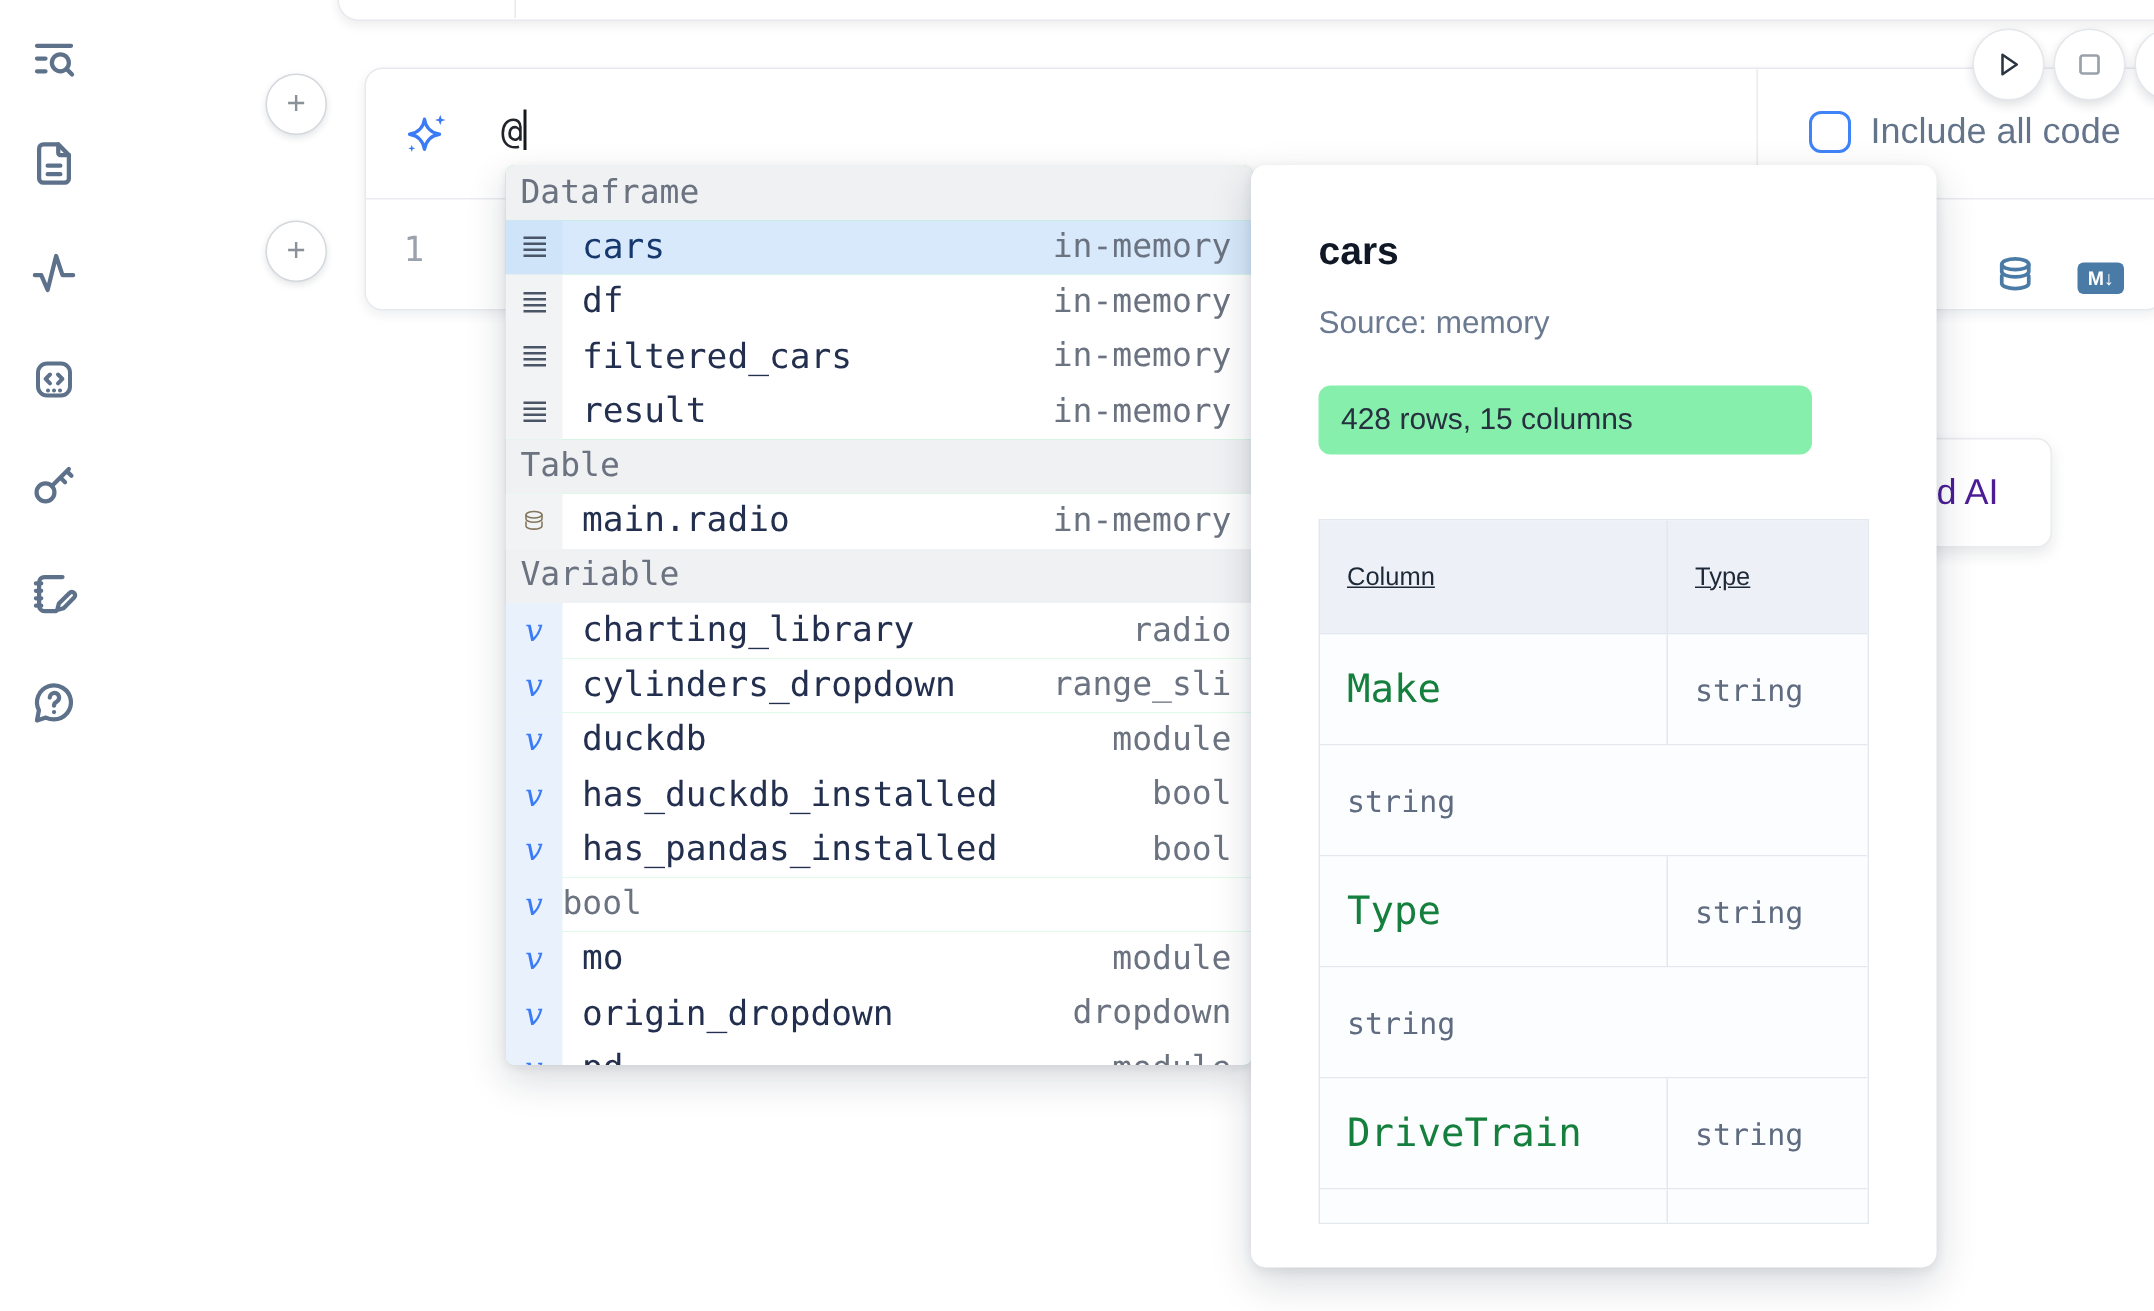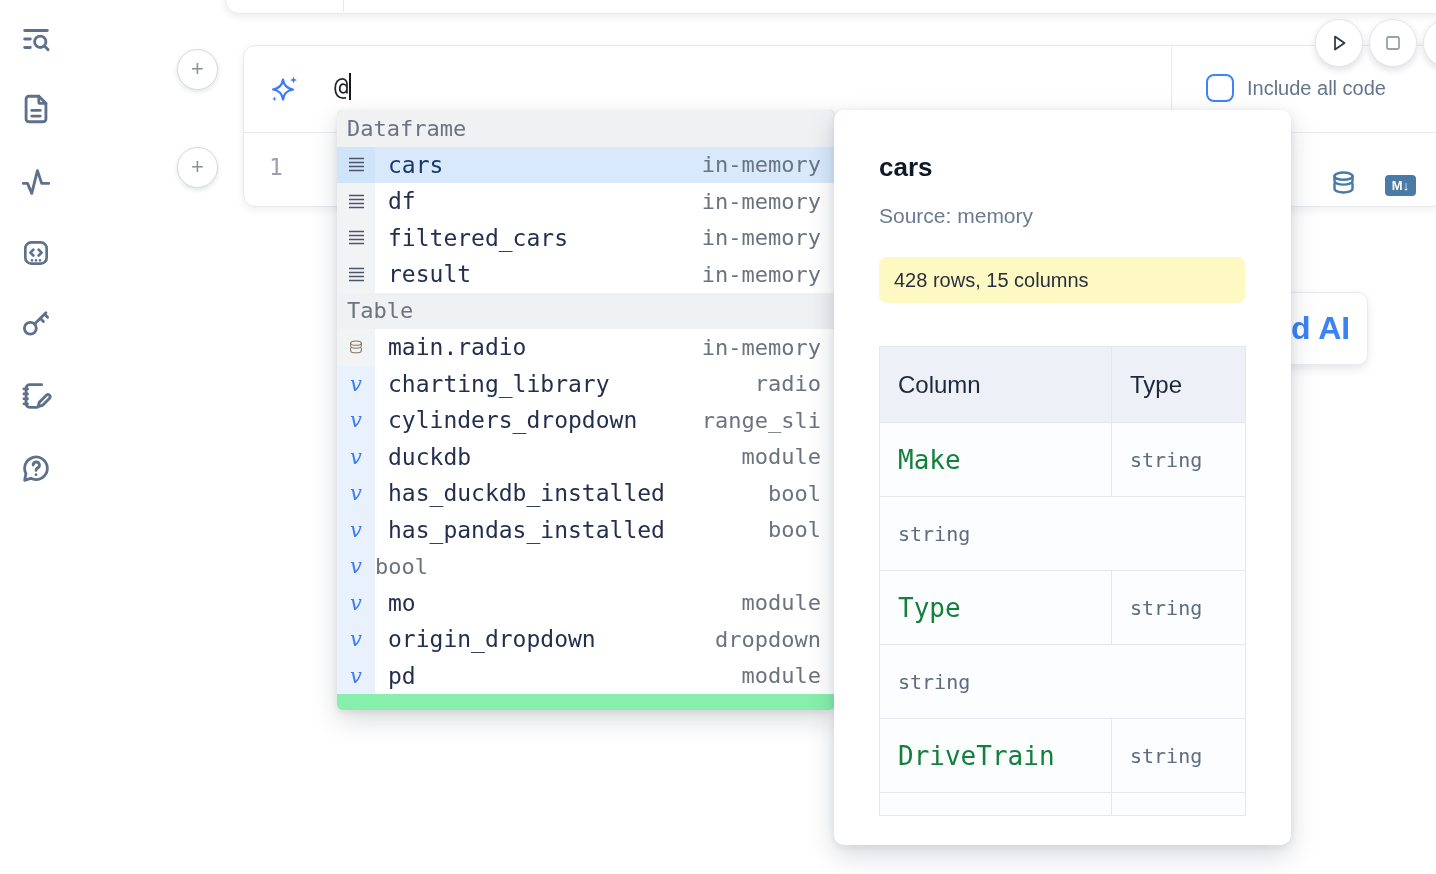--- a/index.html
+++ b/index.html
@@ -23,21 +23,21 @@
 
   
   .cell { left:243px; top:45px; width:1200px; height:162px; background:#fff; border:1px solid #e7e9ee; border-radius:12px; box-shadow:0 3px 8px rgba(20,30,50,.07); }
   .cell-hdivider { left:0; top:86px; width:100%; height:1px; background:#e9ebef; }
   .cell-vdivider { left:927px; top:0; width:1px; height:86px; background:#e9ebef; }
   .sparkle { left:24px; top:27px; width:32px; height:32px; }
   .prompt-text { left:90px; top:27px; font-size:24px; color:#20242b; }
   .caret { display:inline-block; width:2px; height:27px; background:#16181c; vertical-align:-5px; margin-left:1px; }
   .include-row { left:962px; top:28px; display:flex; align-items:center; gap:13px; }
   .checkbox { width:28px; height:28px; border:2.5px solid #3f83f8; border-radius:8px; background:#fff; cursor:pointer; }
-  .include-label { font-size:20px; color:#64748b; }
+  .include-label { font-size:24px; color:#64748b; }
   .line-number { left:25px; top:108px; font-size:23px; color:#9aa2ad; }
   .cell-actions { left:1086px; top:123px; display:flex; align-items:center; gap:28px; }
   .db-icon svg { stroke:#4a7ba6; fill:none; stroke-width:2.2; stroke-linecap:round; }
   .md-badge { width:31px; height:21px; background:#4a7ba6; border-radius:4px; color:#fff; font-size:13px; font-weight:bold; display:flex; align-items:center; justify-content:center; letter-spacing:0; cursor:pointer; border:none; }
 
   
   .round-btn { width:48px; height:48px; border-radius:50%; background:#fff; border:1px solid #e3e6ea; box-shadow:0 3px 7px rgba(20,30,50,.14); display:flex; align-items:center; justify-content:center; cursor:pointer; }
   .round-btn svg { fill:none; stroke-linejoin:round; stroke-linecap:round; }
 
   
@@ -51,34 +51,34 @@
   .sel .g-gray, .sel .g-blue { background:#cfe4f9; }
   .ac-name { flex:1; display:flex; align-items:center; padding-left:13px; font-size:23px; color:#232f4e; }
   .sel .ac-name { color:#17386d; }
   .ac-type { display:flex; align-items:center; padding-right:14px; font-size:22px; color:#6b7280; }
   .ham svg { stroke:#4a5568; stroke-width:1.6; }
   .cyl-sm svg { stroke:#83765f; fill:none; stroke-width:1.6; }
   .var-v { font-family:"DejaVu Serif", serif; font-style:italic; font-size:21px; color:#3b7bf6; }
 
   
   .ai-badge { left:1250px; top:292px; width:118px; height:73px; background:#fff; border:1px solid #e9ebee; border-radius:10px; box-shadow:0 4px 10px rgba(20,30,50,.10); z-index:10; display:flex; align-items:center; cursor:pointer; }
-  .ai-badge span { padding-left:40px; font-size:32px; font-weight:bold; color:#3b82f6; white-space:nowrap; }
+  .ai-badge span { padding-left:40px; font-size:24px; font-weight:normal; color:#4c1d95; white-space:nowrap; }
 
   
   .panel { left:834px; top:110px; width:457px; height:735px; background:#fff; border-radius:10px; box-shadow:0 10px 28px rgba(15,23,42,.16), 0 2px 8px rgba(15,23,42,.08); z-index:30; }
   .panel-title { left:45px; top:42px; font-size:26px; font-weight:bold; color:#101826; }
   .panel-source { left:45px; top:94px; font-size:21px; color:#6b7a90; }
-  .panel-pill { left:45px; top:147px; width:366px; height:46px; background:#fef9c3; border-radius:8px; display:flex; align-items:center; padding-left:15px; font-size:20px; color:#27303f; }
+  .panel-pill { left:45px; top:147px; width:329px; height:46px; background:#86efac; border-radius:8px; display:flex; align-items:center; padding-left:15px; font-size:20px; color:#27303f; }
   .schema { left:45px; top:236px; width:367px; height:470px; overflow:hidden; border:1px solid #e3e8ee; }
   .schema-row { display:flex; border-bottom:1px solid #e3e8ee; background:#fcfdfe; }
   .schema-row.head { height:76px; background:#edf1f7; }
   .schema-row.body { height:74px; }
   .sc-col { width:232px; border-right:1px solid #e3e8ee; display:flex; align-items:center; padding-left:18px; }
   .sc-type { flex:1; display:flex; align-items:center; padding-left:18px; }
-  .head .sc-col, .head .sc-type { font-size:24px; color:#1d2939; }
+  .head .sc-col, .head .sc-type { font-size:17px; color:#1d2939;text-decoration:underline; }
   .body .sc-col { font-size:26px; color:#15803d; font-family:"DejaVu Sans Mono", monospace; }
   .body .sc-type { font-size:20px; color:#5f6b80; font-family:"DejaVu Sans Mono", monospace; }
 </style>
 </head>
 <body>
 
 <div class="screen">
 
   <nav class="abs sidebar">
     <button class="sb-btn" style="top:20px">
@@ -245,20 +245,21 @@
         <svg width="16" height="17" viewBox="0 0 24 24">
             <ellipse cx="12" cy="5.5" rx="8" ry="3.2"></ellipse>
             <path d="M4 5.5v4.3c0 1.8 3.6 3.2 8 3.2s8-1.4 8-3.2V5.5"></path>
             <path d="M4 12.3v4.4c0 1.8 3.6 3.2 8 3.2s8-1.4 8-3.2v-4.4"></path>
           </svg>
       </span>
       <span class="ac-name">main.radio</span>
       <span class="ac-type">in-memory</span>
     </div>
 
+    <div class="ac-header">Variable</div>
 
     <div class="ac-row">
       <span class="ac-gutter g-blue">
           <span class="var-v">v</span>
         </span>
       <span class="ac-name">charting_library</span>
       <span class="ac-type">radio</span>
     </div>
     <div class="ac-row">
       <span class="ac-gutter g-blue">

